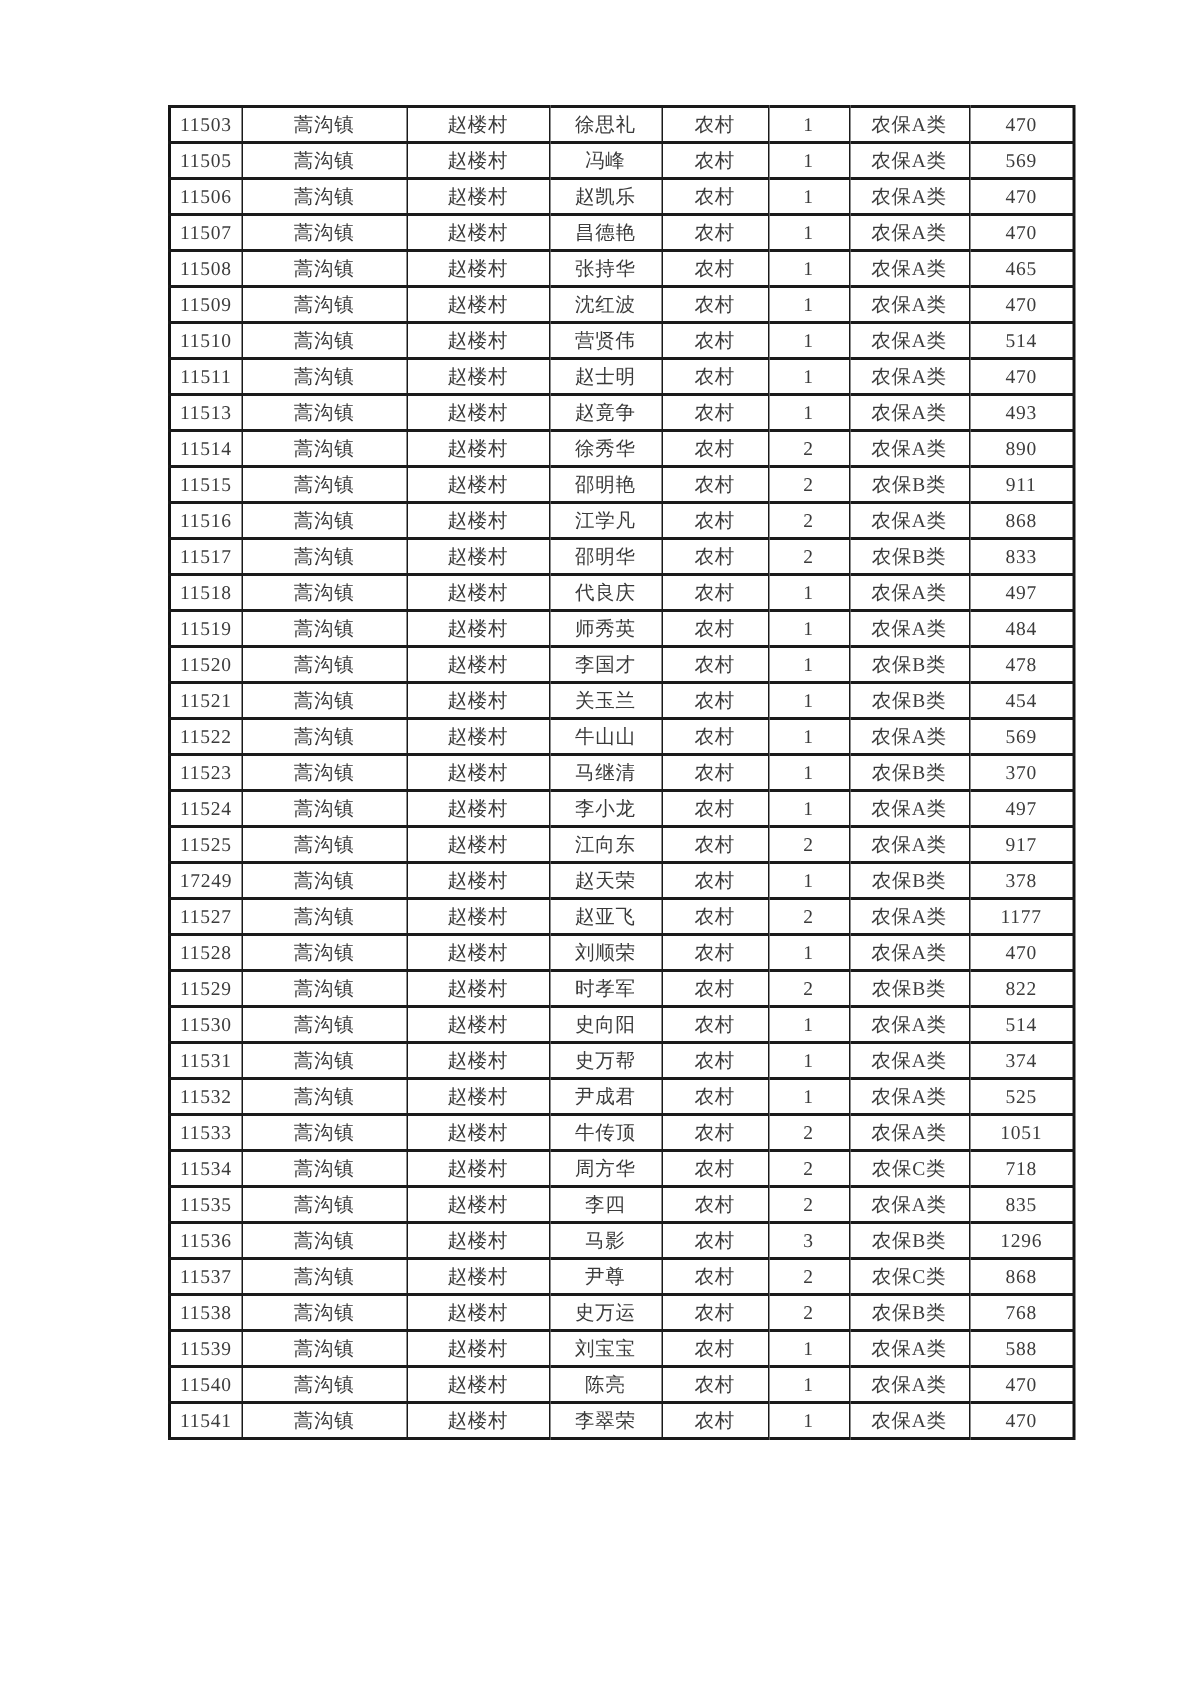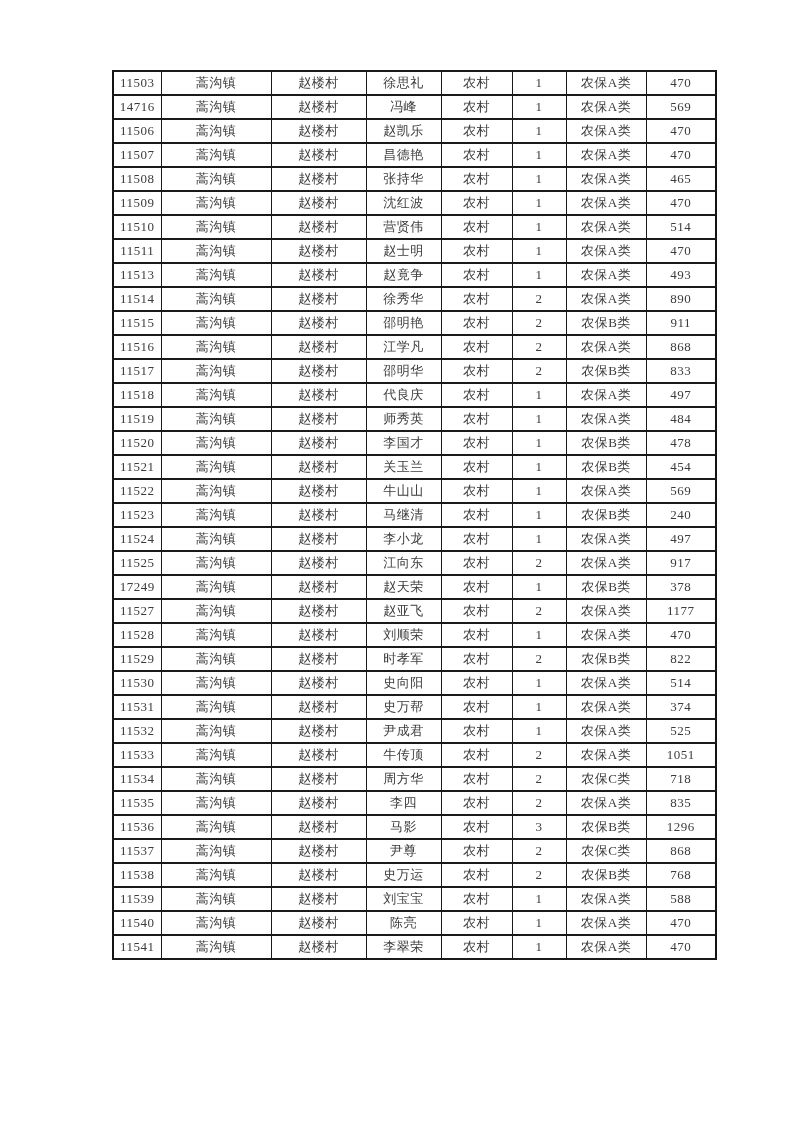--- a/index.html
+++ b/index.html
@@ -72,21 +72,21 @@
           <td>赵楼村</td>
           <td>徐思礼</td>
           <td>农村</td>
           <td>1</td>
           <td>农保A类</td>
           <td>470</td>
         </tr>
 
 
         <tr>
-          <td>14716</td>
+          <td>11505</td>
           <td>蒿沟镇</td>
           <td>赵楼村</td>
           <td>冯峰</td>
           <td>农村</td>
           <td>1</td>
           <td>农保A类</td>
           <td>569</td>
         </tr>
 
         <tr>
@@ -267,21 +267,21 @@
         </tr>
 
         <tr>
           <td>11523</td>
           <td>蒿沟镇</td>
           <td>赵楼村</td>
           <td>马继清</td>
           <td>农村</td>
           <td>1</td>
           <td>农保B类</td>
-          <td>240</td>
+          <td>370</td>
         </tr>
 
         <tr>
           <td>11524</td>
           <td>蒿沟镇</td>
           <td>赵楼村</td>
           <td>李小龙</td>
           <td>农村</td>
           <td>1</td>
           <td>农保A类</td>

